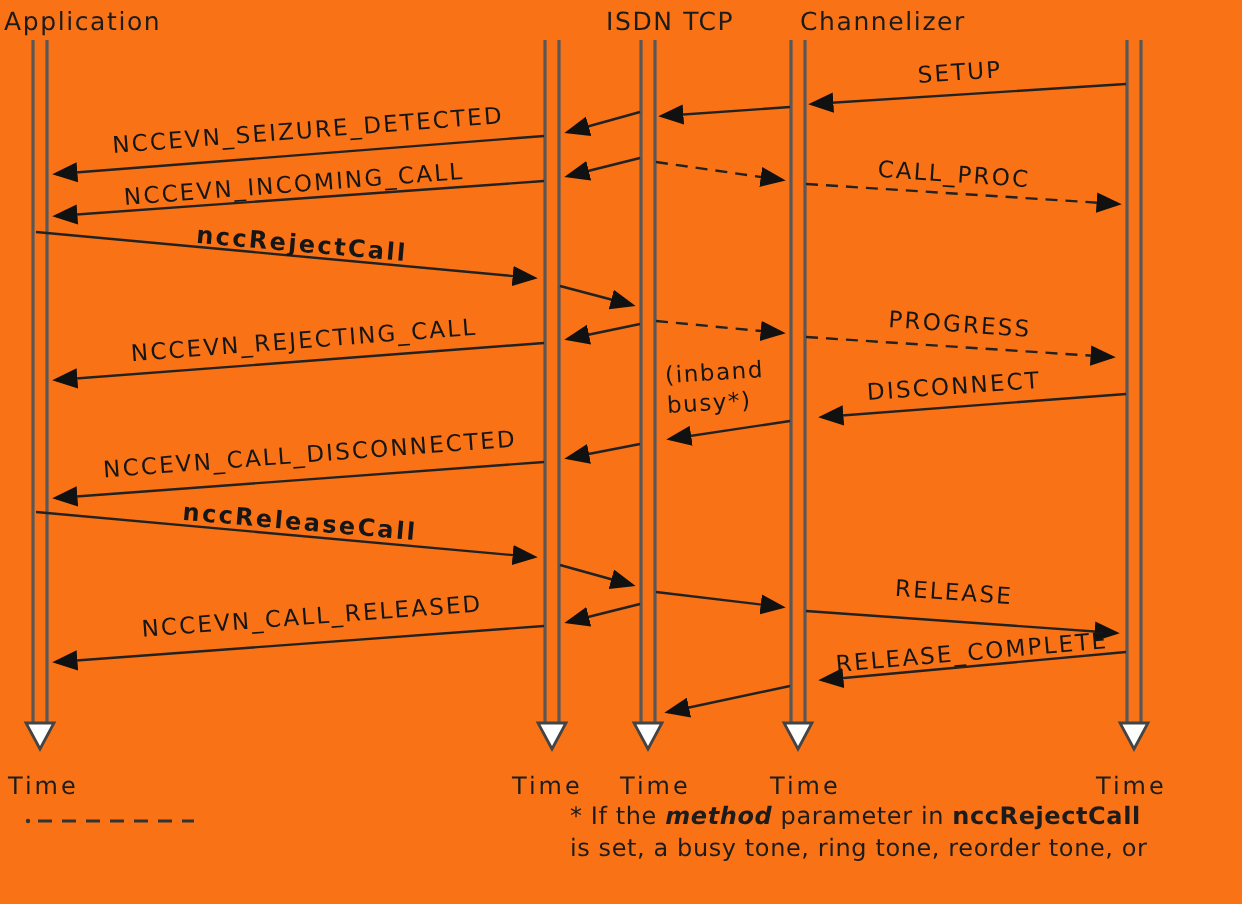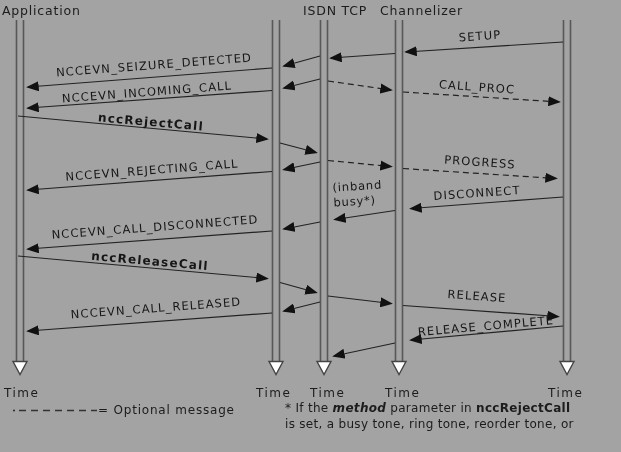--- a/index.html
+++ b/index.html
@@ -1,16 +1,16 @@
 <!DOCTYPE html>
 <html><head>
 <meta charset="utf-8">
 <style>
   html,body{margin:0;padding:0;background:#fff;}
-  .canvas{position:relative;width:621px;height:452px;background:#a3a3a3;overflow:hidden;
+  .canvas{position:relative;width:621px;height:452px;background:#f97316;overflow:hidden;
           font-family:"DejaVu Sans","Liberation Sans",sans-serif;color:#1a1a1a;}
   .layer{position:absolute;left:0;top:0;}
   .ptitle{position:absolute;top:3px;font-size:12.5px;letter-spacing:.8px;white-space:nowrap;color:#1c1c1c;}
   .msg-label{position:absolute;font-size:11.5px;letter-spacing:1.1px;white-space:nowrap;
              text-align:center;color:#161616;}
   .msg-label.bold{font-weight:bold;font-size:12px;letter-spacing:1.2px;}
   .time-label{position:absolute;top:386px;font-size:12px;letter-spacing:1.5px;color:#1c1c1c;white-space:nowrap;}
   .note{position:absolute;font-size:11.5px;letter-spacing:.8px;line-height:15px;color:#161616;
         transform:rotate(-3.5deg);white-space:nowrap;}
   .legend-label{position:absolute;left:98px;top:403px;font-size:12px;letter-spacing:.8px;color:#1c1c1c;white-space:nowrap;}
@@ -95,21 +95,21 @@
     </g>
 
     <g>
       <circle cx="14" cy="410.5" r="1.1" fill="#333"></circle>
       <line x1="19" y1="410.5" x2="97" y2="410.5" stroke="#333" stroke-width="1.4" stroke-dasharray="7,5"></line>
     </g>
   </svg>
 
   <div class="ptitle" style="left:2px;">Application</div>
   <div class="ptitle" style="left:303px;">ISDN TCP</div>
-  <div class="ptitle" style="left:380px;">Channelizer</div>
+  <div class="ptitle" style="left:400px;">Channelizer</div>
 
   <div class="msg-label" style="left:420px;top:29px;width:120px;transform:rotate(-4deg);">SETUP</div>
   <div class="msg-label" style="left:34px;top:58px;width:240px;transform:rotate(-4.4deg);">NCCEVN_SEIZURE_DETECTED</div>
   <div class="msg-label" style="left:27px;top:85px;width:240px;transform:rotate(-4.4deg);">NCCEVN_INCOMING_CALL</div>
   <div class="msg-label" style="left:417px;top:80px;width:120px;transform:rotate(4deg);">CALL_PROC</div>
   <div class="msg-label bold" style="left:31px;top:115px;width:240px;transform:rotate(5deg);">nccRejectCall</div>
   <div class="msg-label" style="left:32px;top:163px;width:240px;transform:rotate(-4.4deg);">NCCEVN_REJECTING_CALL</div>
   <div class="msg-label" style="left:420px;top:155px;width:120px;transform:rotate(4deg);">PROGRESS</div>
   <div class="msg-label" style="left:417px;top:186px;width:120px;transform:rotate(-4deg);">DISCONNECT</div>
   <div class="msg-label" style="left:35px;top:220px;width:240px;transform:rotate(-4.3deg);">NCCEVN_CALL_DISCONNECTED</div>
@@ -122,20 +122,19 @@
     <div>(inband</div>
     <div>busy*)</div>
   </div>
 
   <div class="time-label" style="left:4px;">Time</div>
   <div class="time-label" style="left:256px;">Time</div>
   <div class="time-label" style="left:310px;">Time</div>
   <div class="time-label" style="left:385px;">Time</div>
   <div class="time-label" style="left:548px;">Time</div>
 
-  <div class="legend-label">= Optional message</div>
 
   <div class="footnote">
     <div><span>* If the </span><span class="bi">method</span><span> parameter in </span><span class="b">nccRejectCall</span></div>
     <div>is set, a busy tone, ring tone, reorder tone, or</div>
   </div>
 
 </div>
 
 </body></html>

